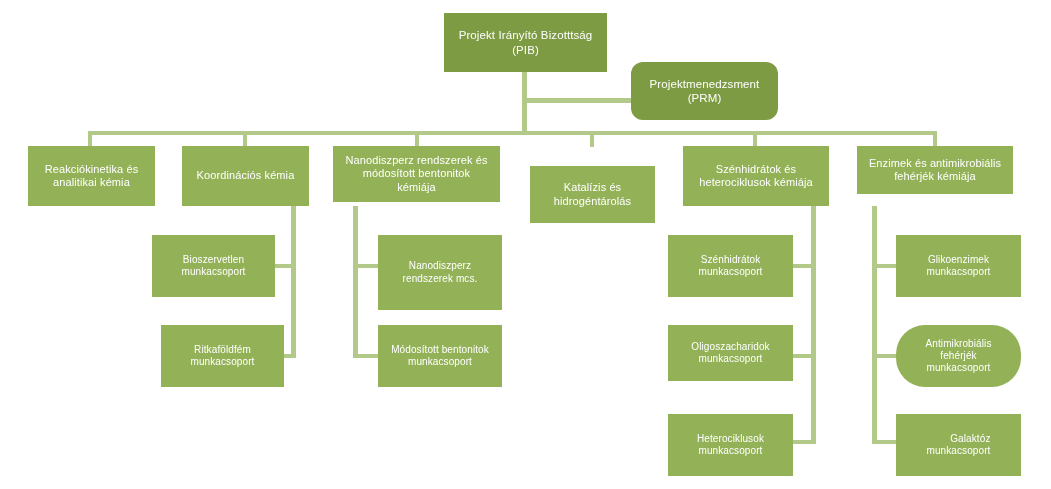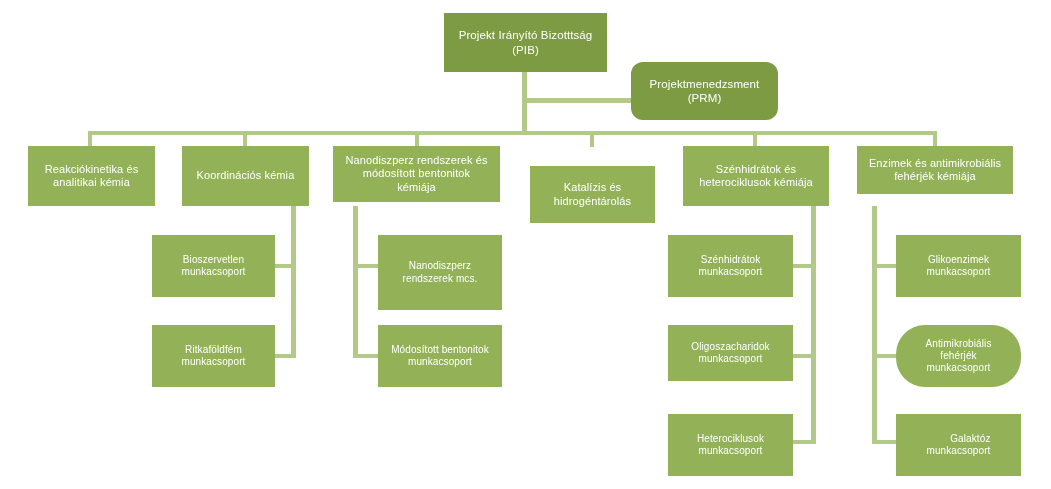--- a/index.html
+++ b/index.html
@@ -99,21 +99,21 @@
 
   <div class="node lvl2" style="left:683px; top:146px; width:146px; height:60px;">Szénhidrátok és
 heterociklusok kémiája</div>
 
   <div class="node lvl2" style="left:857px; top:146px; width:156px; height:48px;">Enzimek és antimikrobiális
 fehérjék kémiája</div>
 
   <div class="node lvl3" style="left:152px; top:235px; width:123px; height:62px;">Bioszervetlen
 munkacsoport</div>
 
-  <div class="node lvl3" style="left:152px; top:325px; width:123px; height:62px;">Ritkaföldfém
+  <div class="node lvl3" style="left:161px; top:325px; width:123px; height:62px;">Ritkaföldfém
 munkacsoport</div>
 
   <div class="node lvl3" style="left:378px; top:235px; width:124px; height:75px;">Nanodiszperz
 rendszerek mcs.</div>
 
   <div class="node lvl3" style="left:378px; top:325px; width:124px; height:62px;">Módosított bentonitok
 munkacsoport</div>
 
   <div class="node lvl3" style="left:668px; top:235px; width:125px; height:62px;">Szénhidrátok
 munkacsoport</div>

